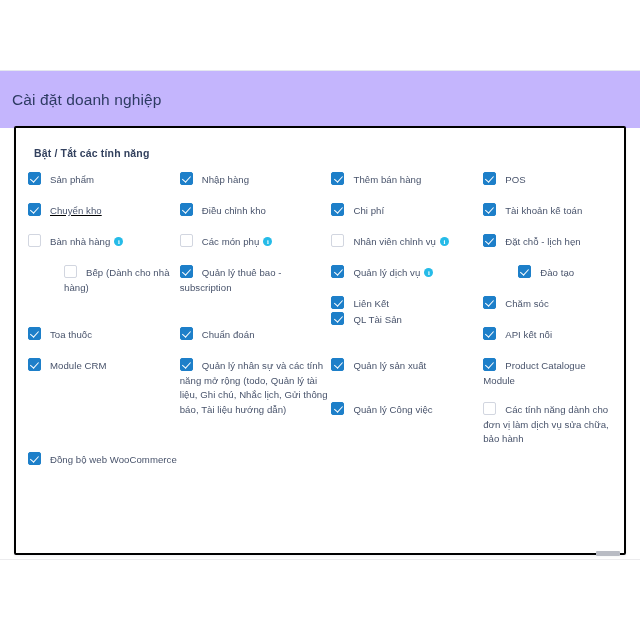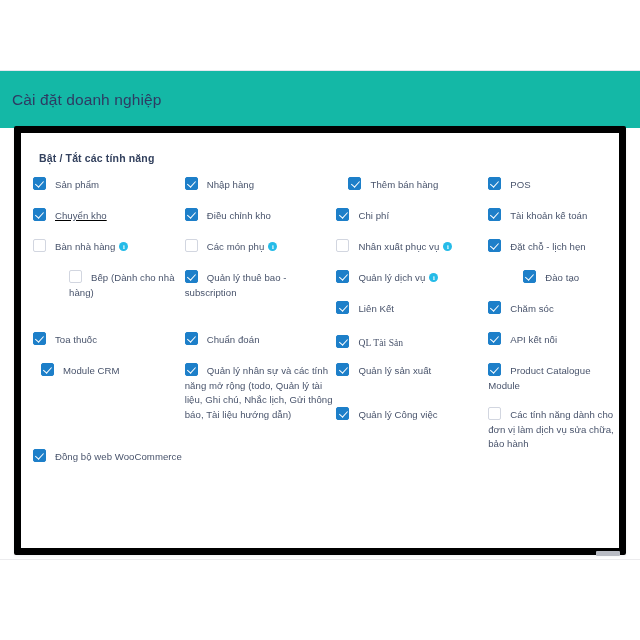--- a/index.html
+++ b/index.html
@@ -15,39 +15,39 @@
     width: 640px; height: 640px;
     background: #ffffff;
     overflow: hidden;
   }
 
   
   .page-header {
     position: absolute;
     left: 0; top: 70px;
     width: 640px; height: 58px;
-    background: #14b8a6;
+    background: #c4b5fd;
     border-top: 1px solid #e4e7ef;
     display: flex;
     align-items: center;
     padding-left: 12px;
   }
   .page-title {
     font-size: 15.5px;
     color: #2e3b63;
     letter-spacing: .1px;
   }
 
   
   .card {
     position: absolute;
     left: 14px; top: 126px;
     width: 612px; height: 429px;
     background: #ffffff;
-    border: 7px solid #000000;
+    border: 2px solid #000000;
     border-radius: 2px;
     box-shadow: 0 1px 3px rgba(30,40,70,.07);
   }
   .card-inner { position: relative; width: 100%; height: 100%; }
 
   .section-title {
     position: absolute;
     left: 18px; top: 19px;
     font-size: 10.5px;
     font-weight: bold;
@@ -169,38 +169,38 @@
 
       <div class="section-title">Bật / Tắt các tính năng</div>
 
       <div class="cols">
         <div class="col c1">
             <label class="opt" style="top: 0px;"><span class="box on"></span><span class="lbl">Sản phẩm</span></label>
             <label class="opt" style="top: 31px; text-decoration: underline;"><span class="box on"></span><span class="lbl">Chuyển kho</span></label>
             <label class="opt" style="top: 62px;"><span class="box off"></span><span class="lbl">Bàn nhà hàng</span><span class="info">i</span></label>
             <label class="opt" style="top: 93px; padding-left: 36px;"><span class="box off"></span><span class="lbl">Bếp (Dành cho nhà hàng)</span></label>
             <label class="opt" style="top: 155px;"><span class="box on"></span><span class="lbl">Toa thuốc</span></label>
-            <label class="opt" style="top: 186px; margin-left: 8px;"><span class="box on"></span><span class="lbl">Module CRM</span></label>
-            <label class="opt" style="top: 272px;"><span class="box on"></span><span class="lbl">Đồng bộ web WooCommerce</span></label>
+            <label class="opt" style="top: 186px;"><span class="box on"></span><span class="lbl">Module CRM</span></label>
+            <label class="opt" style="top: 280px;"><span class="box on"></span><span class="lbl">Đồng bộ web WooCommerce</span></label>
           </div>
         <div class="col c2">
             <label class="opt" style="top: 0px;"><span class="box on"></span><span class="lbl">Nhập hàng</span></label>
             <label class="opt" style="top: 31px;"><span class="box on"></span><span class="lbl">Điều chỉnh kho</span></label>
             <label class="opt" style="top: 62px;"><span class="box off"></span><span class="lbl">Các món phụ</span><span class="info">i</span></label>
             <label class="opt" style="top: 93px;"><span class="box on"></span><span class="lbl">Quản lý thuê bao - subscription</span></label>
             <label class="opt" style="top: 155px;"><span class="box on"></span><span class="lbl">Chuẩn đoán</span></label>
             <label class="opt" style="top: 186px;"><span class="box on"></span><span class="lbl">Quản lý nhân sự và các tính năng mở rộng (todo, Quản lý tài liệu, Ghi chú, Nhắc lịch, Gửi thông báo, Tài liệu hướng dẫn)</span></label>
           </div>
         <div class="col c3">
-            <label class="opt" style="top: 0px; margin-left: 12px;"><span class="box on"></span><span class="lbl">Thêm bán hàng</span></label>
+            <label class="opt" style="top: 0px;"><span class="box on"></span><span class="lbl">Thêm bán hàng</span></label>
             <label class="opt" style="top: 31px;"><span class="box on"></span><span class="lbl">Chi phí</span></label>
-            <label class="opt" style="top: 62px;"><span class="box off"></span><span class="lbl">Nhân xuất phục vụ</span><span class="info">i</span></label>
+            <label class="opt" style="top: 62px;"><span class="box off"></span><span class="lbl">Nhân viên chỉnh vụ</span><span class="info">i</span></label>
             <label class="opt" style="top: 93px;"><span class="box on"></span><span class="lbl">Quản lý dịch vụ</span><span class="info">i</span></label>
             <label class="opt" style="top: 124px;"><span class="box on"></span><span class="lbl">Liên Kết</span></label>
-            <label class="opt" style="top: 158px; font-family: Liberation Serif, serif;"><span class="box on"></span><span class="lbl">QL Tài Sản</span></label>
+            <label class="opt" style="top: 140px;"><span class="box on"></span><span class="lbl">QL Tài Sản</span></label>
             <label class="opt" style="top: 186px;"><span class="box on"></span><span class="lbl">Quản lý sản xuất</span></label>
             <label class="opt" style="top: 230px;"><span class="box on"></span><span class="lbl">Quản lý Công việc</span></label>
           </div>
         <div class="col c4">
             <label class="opt" style="top: 0px;"><span class="box on"></span><span class="lbl">POS</span></label>
             <label class="opt" style="top: 31px;"><span class="box on"></span><span class="lbl">Tài khoản kế toán</span></label>
             <label class="opt" style="top: 62px;"><span class="box on"></span><span class="lbl">Đặt chỗ - lịch hẹn</span></label>
             <label class="opt" style="top: 93px; margin-left: 35px;"><span class="box on"></span><span class="lbl">Đào tạo</span></label>
             <label class="opt" style="top: 124px;"><span class="box on"></span><span class="lbl">Chăm sóc</span></label>
             <label class="opt" style="top: 155px;"><span class="box on"></span><span class="lbl">API kết nối</span></label>

